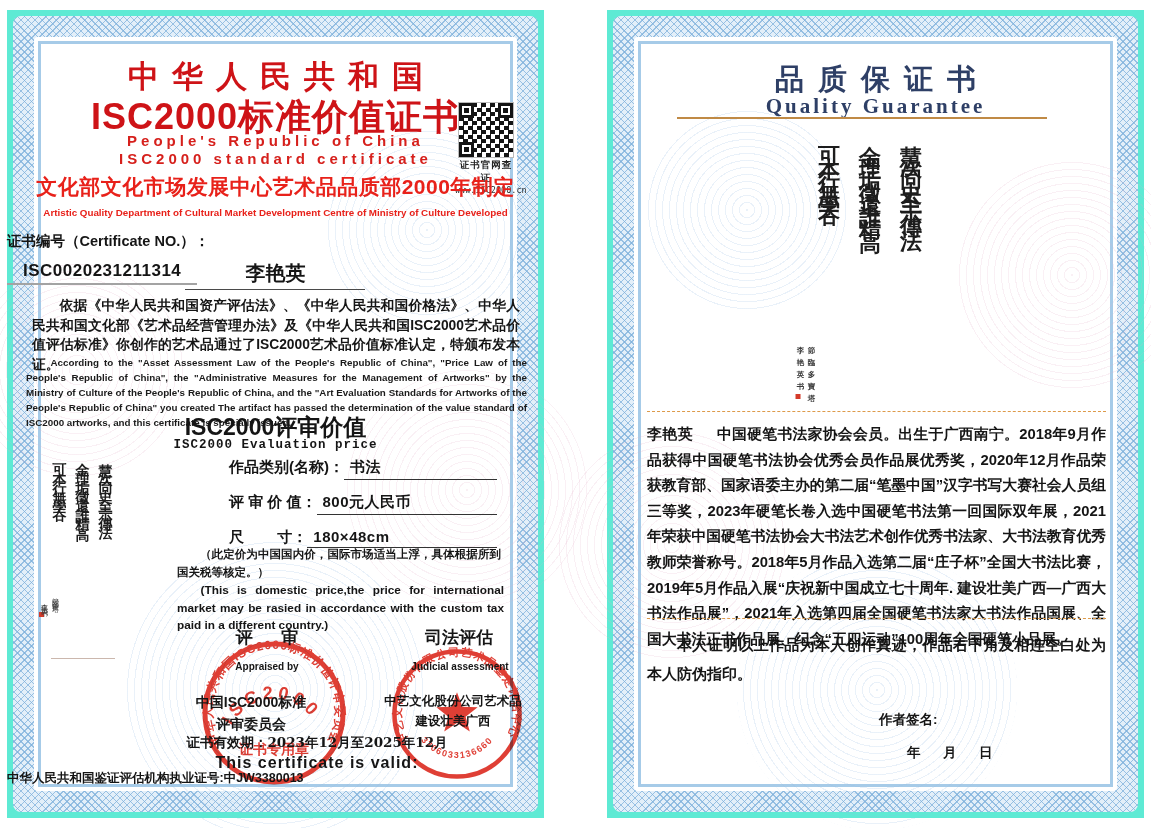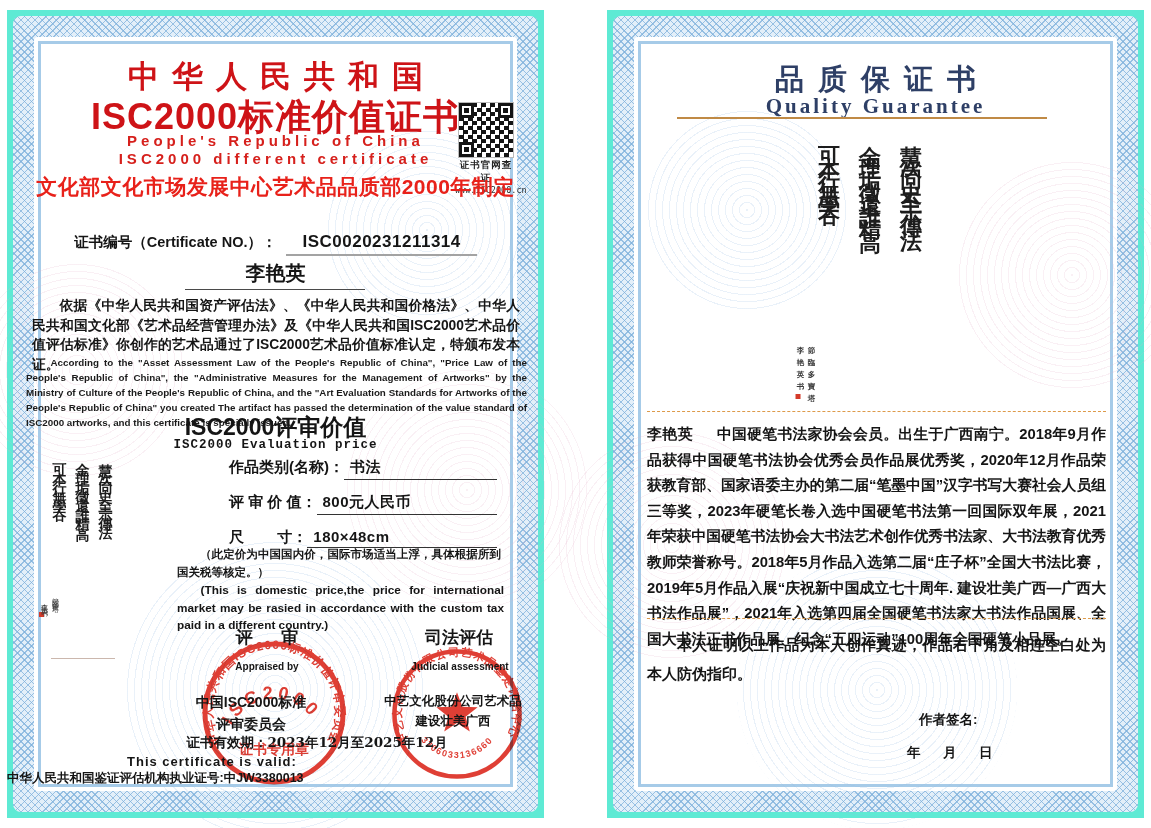--- a/index.html
+++ b/index.html
@@ -44,21 +44,21 @@
         background:conic-gradient(#141414 25%, #fff 0 50%, #141414 0 75%, #fff 0) 0 0/9px 9px;
         outline:1px solid #bbb; }
   .qr .finder { position:absolute; width:15px; height:15px; border:3px solid #141414; background:#fff; }
   .qr .finder::after { content:""; position:absolute; inset:2px; background:#141414; }
   .qr .f1 { top:0; left:0; } .qr .f2 { top:0; right:0; } .qr .f3 { bottom:0; left:0; }
   .qr-c1 { font-size:9.5px; font-weight:bold; color:#222; margin-top:2px; letter-spacing:1px; }
   .qr-c2 { font-size:8.5px; color:#333; font-family:"DejaVu Sans Mono",monospace; }
   .lp-dept { top:163px; left:0; right:0; text-align:center; font-size:21px; font-weight:bold;
              color:#e8211a; letter-spacing:0.5px; }
   .lp-dept-en { top:197px; left:0; right:0; text-align:center; font-size:9.8px; font-weight:bold; color:#e8211a; }
-  .lp-certno { top:222px; left:0; right:0; display:flex; justify-content:center; align-items:baseline; gap:10px; }
+  .lp-certno { top:222px; left:0; right:0; display:flex; justify-content:center; align-items:baseline; gap:10px;flex-direction:column; }
   .lp-certno .lbl { font-size:14.5px; font-weight:bold; }
   .lp-certno .num { font-size:17px; font-weight:bold; letter-spacing:0.5px;
                     border-bottom:2px solid #a3a3a3; padding:0 16px 2px; }
   .lp-name { top:250px; left:0; right:0; text-align:center; font-size:20px; font-weight:bold; }
   .lp-name-line { top:279px; left:178px; width:180px; border-top:1.5px solid #4a4a4a; height:0; }
   .lp-body { top:286px; left:25px; right:24px; font-size:13.8px; font-weight:600; line-height:1.43;
              text-align:justify; text-indent:2em; }
   .lp-body-en { top:346px; left:19px; right:17px; font-size:9.8px; font-weight:600; line-height:1.52;
                 text-align:justify; text-indent:2.5em; color:#1b1b1b; }
   .lp-sec-title { top:402px; left:0; right:0; text-align:center; font-size:23px; font-weight:bold; }
@@ -89,21 +89,21 @@
   .lp-appr-lbl { top:616px; left:198px; width:124px; text-align:center; font-size:17px; font-weight:bold; white-space:pre; }
   .lp-jud-lbl  { top:616px; left:390px; width:124px; text-align:center; font-size:17px; font-weight:bold; }
   .lp-appr-en  { top:651px; left:190px; width:140px; text-align:center; font-size:10px; font-weight:bold; }
   .lp-jud-en   { top:651px; left:383px; width:140px; text-align:center; font-size:10px; font-weight:bold; }
   .lp-org-l { top:681px; left:156px; width:176px; text-align:center; font-size:14px; font-weight:bold;
               line-height:1.6; white-space:pre-line; }
   .lp-org-r { top:681px; left:365px; width:162px; text-align:center; font-size:12.5px; font-weight:bold;
               line-height:1.6; white-space:pre-line; }
   .lp-valid   { top:724px; left:120px; width:380px; text-align:center; font-size:13.5px; font-weight:bold;
                 font-family:"DejaVu Serif",serif; }
-  .lp-valid-en{ top:744px; left:120px; width:380px; text-align:left; font-size:13px; font-weight:bold; letter-spacing:1px; }
+  .lp-valid-en{ top:744px; left:120px; width:380px; text-align:center; font-size:16px; font-weight:bold; letter-spacing:1px; }
   .lp-license { top:760px; left:0; right:0; font-size:12.5px; font-weight:600; }
   .seal { position:absolute; z-index:1; opacity:.9; mix-blend-mode:multiply; }
   #seal-appraisal { left:192px; top:628px; }
   #seal-judicial  { left:382px; top:636px; }
 
   
   .rp-title { top:50px; left:0; right:0; text-align:center; font-size:29px; font-weight:bold;
               letter-spacing:14px; padding-left:14px; color:#2e3f66; }
   .rp-title-en { top:84px; left:0; right:0; text-align:center; font-size:21px; font-weight:bold;
                  letter-spacing:3px; color:#2e3f66; font-family:"Liberation Serif",serif; }
@@ -113,50 +113,51 @@
   .art .vcol { font-size:22px; letter-spacing:12px; font-weight:600; }
   .art .sig { left:-20px; top:212px; }
   .art .sig .vcol { font-size:7.5px; }
   .rp-dash { left:40px; right:38px; border-top:1.5px dashed #dd9a4a; height:0; }
   .rp-dash1 { top:401px; } .rp-dash2 { top:608px; }
   .rp-bio { top:411px; left:40px; right:38px; font-size:14.8px; font-weight:600; line-height:1.73;
             text-align:justify; }
   .rp-bio b { margin-right:1.6em; font-size:15px; }
   .rp-statement { top:621px; left:40px; right:38px; font-size:15px; font-weight:600; line-height:1.9;
                   text-indent:2em; text-align:justify; }
-  .rp-sign { top:701px; left:272px; font-size:13.5px; font-weight:bold;margin-left:40px; }
+  .rp-sign { top:701px; left:272px; font-size:13.5px; font-weight:bold; }
   .rp-date { top:734px; left:300px; font-size:13.5px; font-weight:bold; white-space:pre; }
 </style>
 </head>
 <body>
 
 <div class="page" id="page-left">
   <div class="band"></div>
   <div class="innerline"></div>
   <div class="wm" style="width:300px;height:300px;left:118px;top:530px;"></div>
   <div class="wm pink" style="width:220px;height:220px;left:-40px;top:250px;"></div>
   <div class="wm pink" style="width:240px;height:240px;left:340px;top:360px;"></div>
   <div class="wm" style="width:200px;height:200px;left:320px;top:120px;"></div>
 
   <div class="el lp-title1">中华人民共和国</div>
   <div class="el lp-title2">ISC2000标准价值证书</div>
   <div class="el lp-en1">People's Republic of China</div>
-  <div class="el lp-en2">ISC2000 different certificate</div>
+  <div class="el lp-en2">ISC2000 standard certificate</div>
 
   <div class="el qr-block">
     <div class="qr">
       <span class="finder f1"></span>
         <span class="finder f2"></span>
         <span class="finder f3"></span>
     </div>
     <div class="qr-c1">证书官网查证</div>
     <div class="qr-c2">www.ISC2000.cn</div>
   </div>
 
   <div class="el lp-dept">文化部文化市场发展中心艺术品品质部2000年制定</div>
+  <div class="el lp-dept-en">Artistic Quality Department of Cultural Market Development Centre of Ministry of Culture Developed</div>
 
   <div class="el lp-certno">
     <span class="lbl">证书编号（Certificate NO.）：</span>
     <span class="num">ISC0020231211314</span>
   </div>
 
   <div class="el lp-name">李艳英</div>
   <div class="el lp-name-line"></div>
 
   <div class="el lp-body">依据《中华人民共和国资产评估法》、《中华人民共和国价格法》、中华人民共和国文化部《艺术品经营管理办法》及《中华人民共和国ISC2000艺术品价值评估标准》你创作的艺术品通过了ISC2000艺术品价值标准认定，特颁布发本证。</div>

